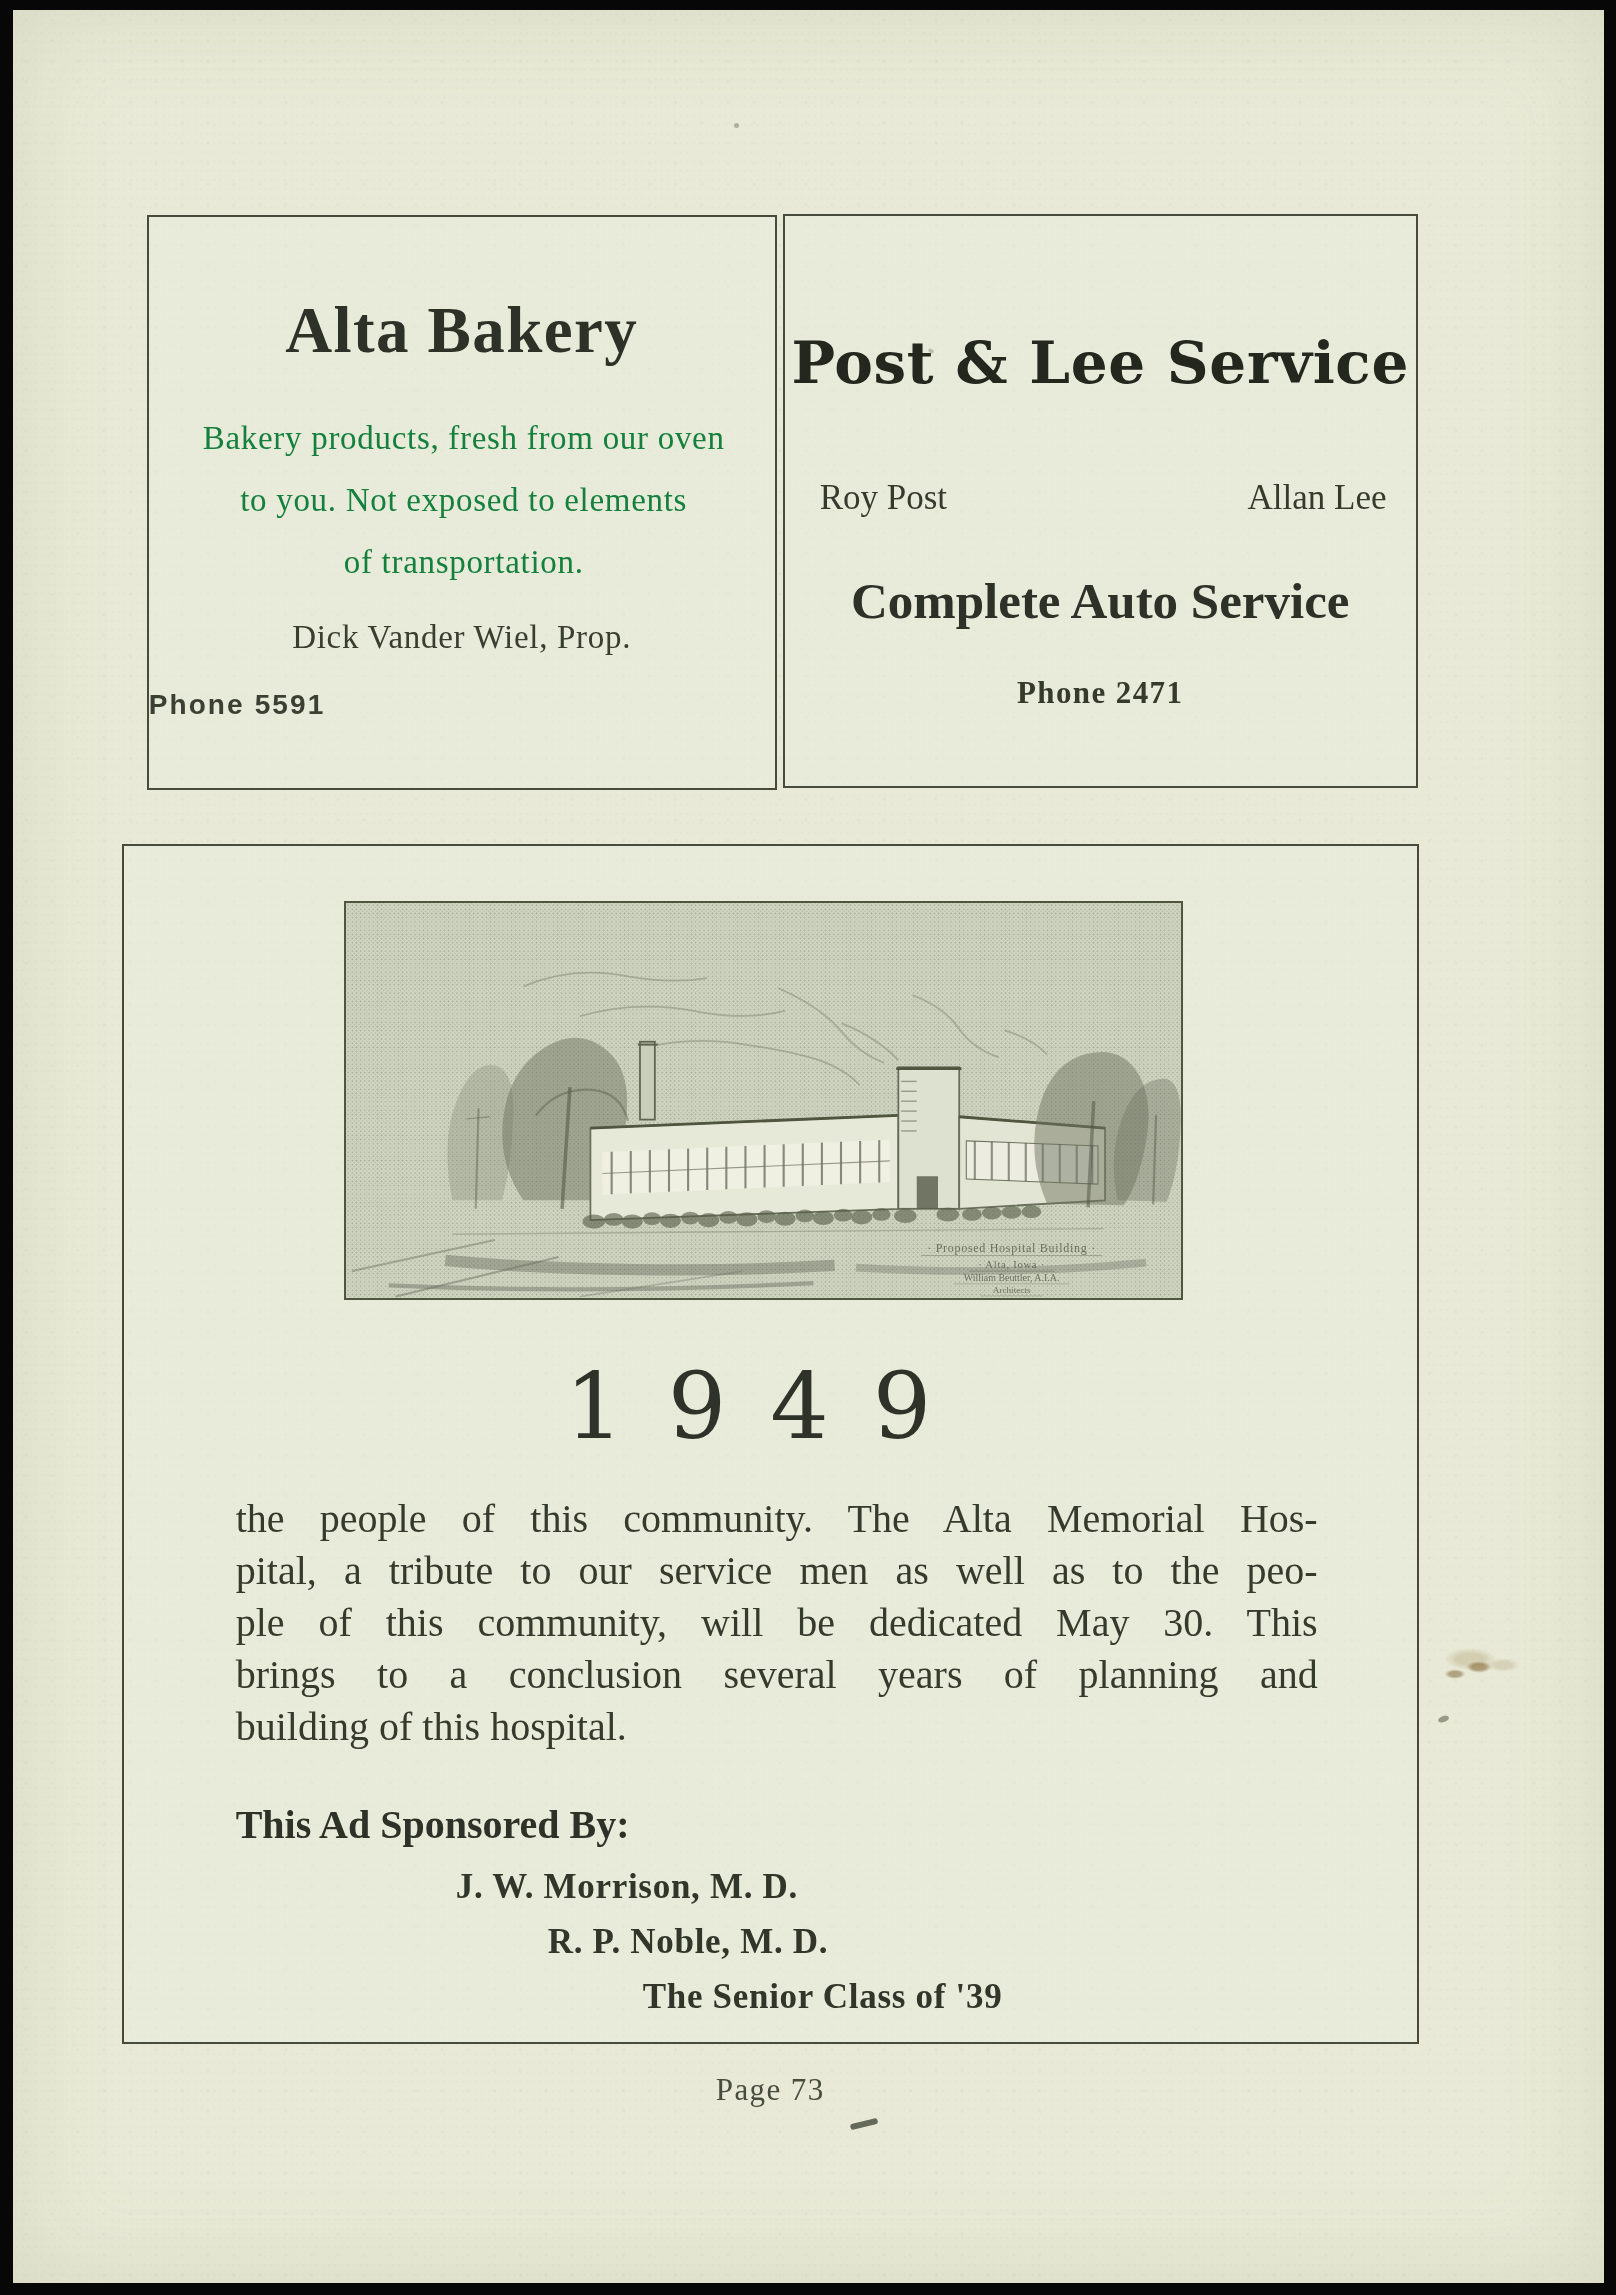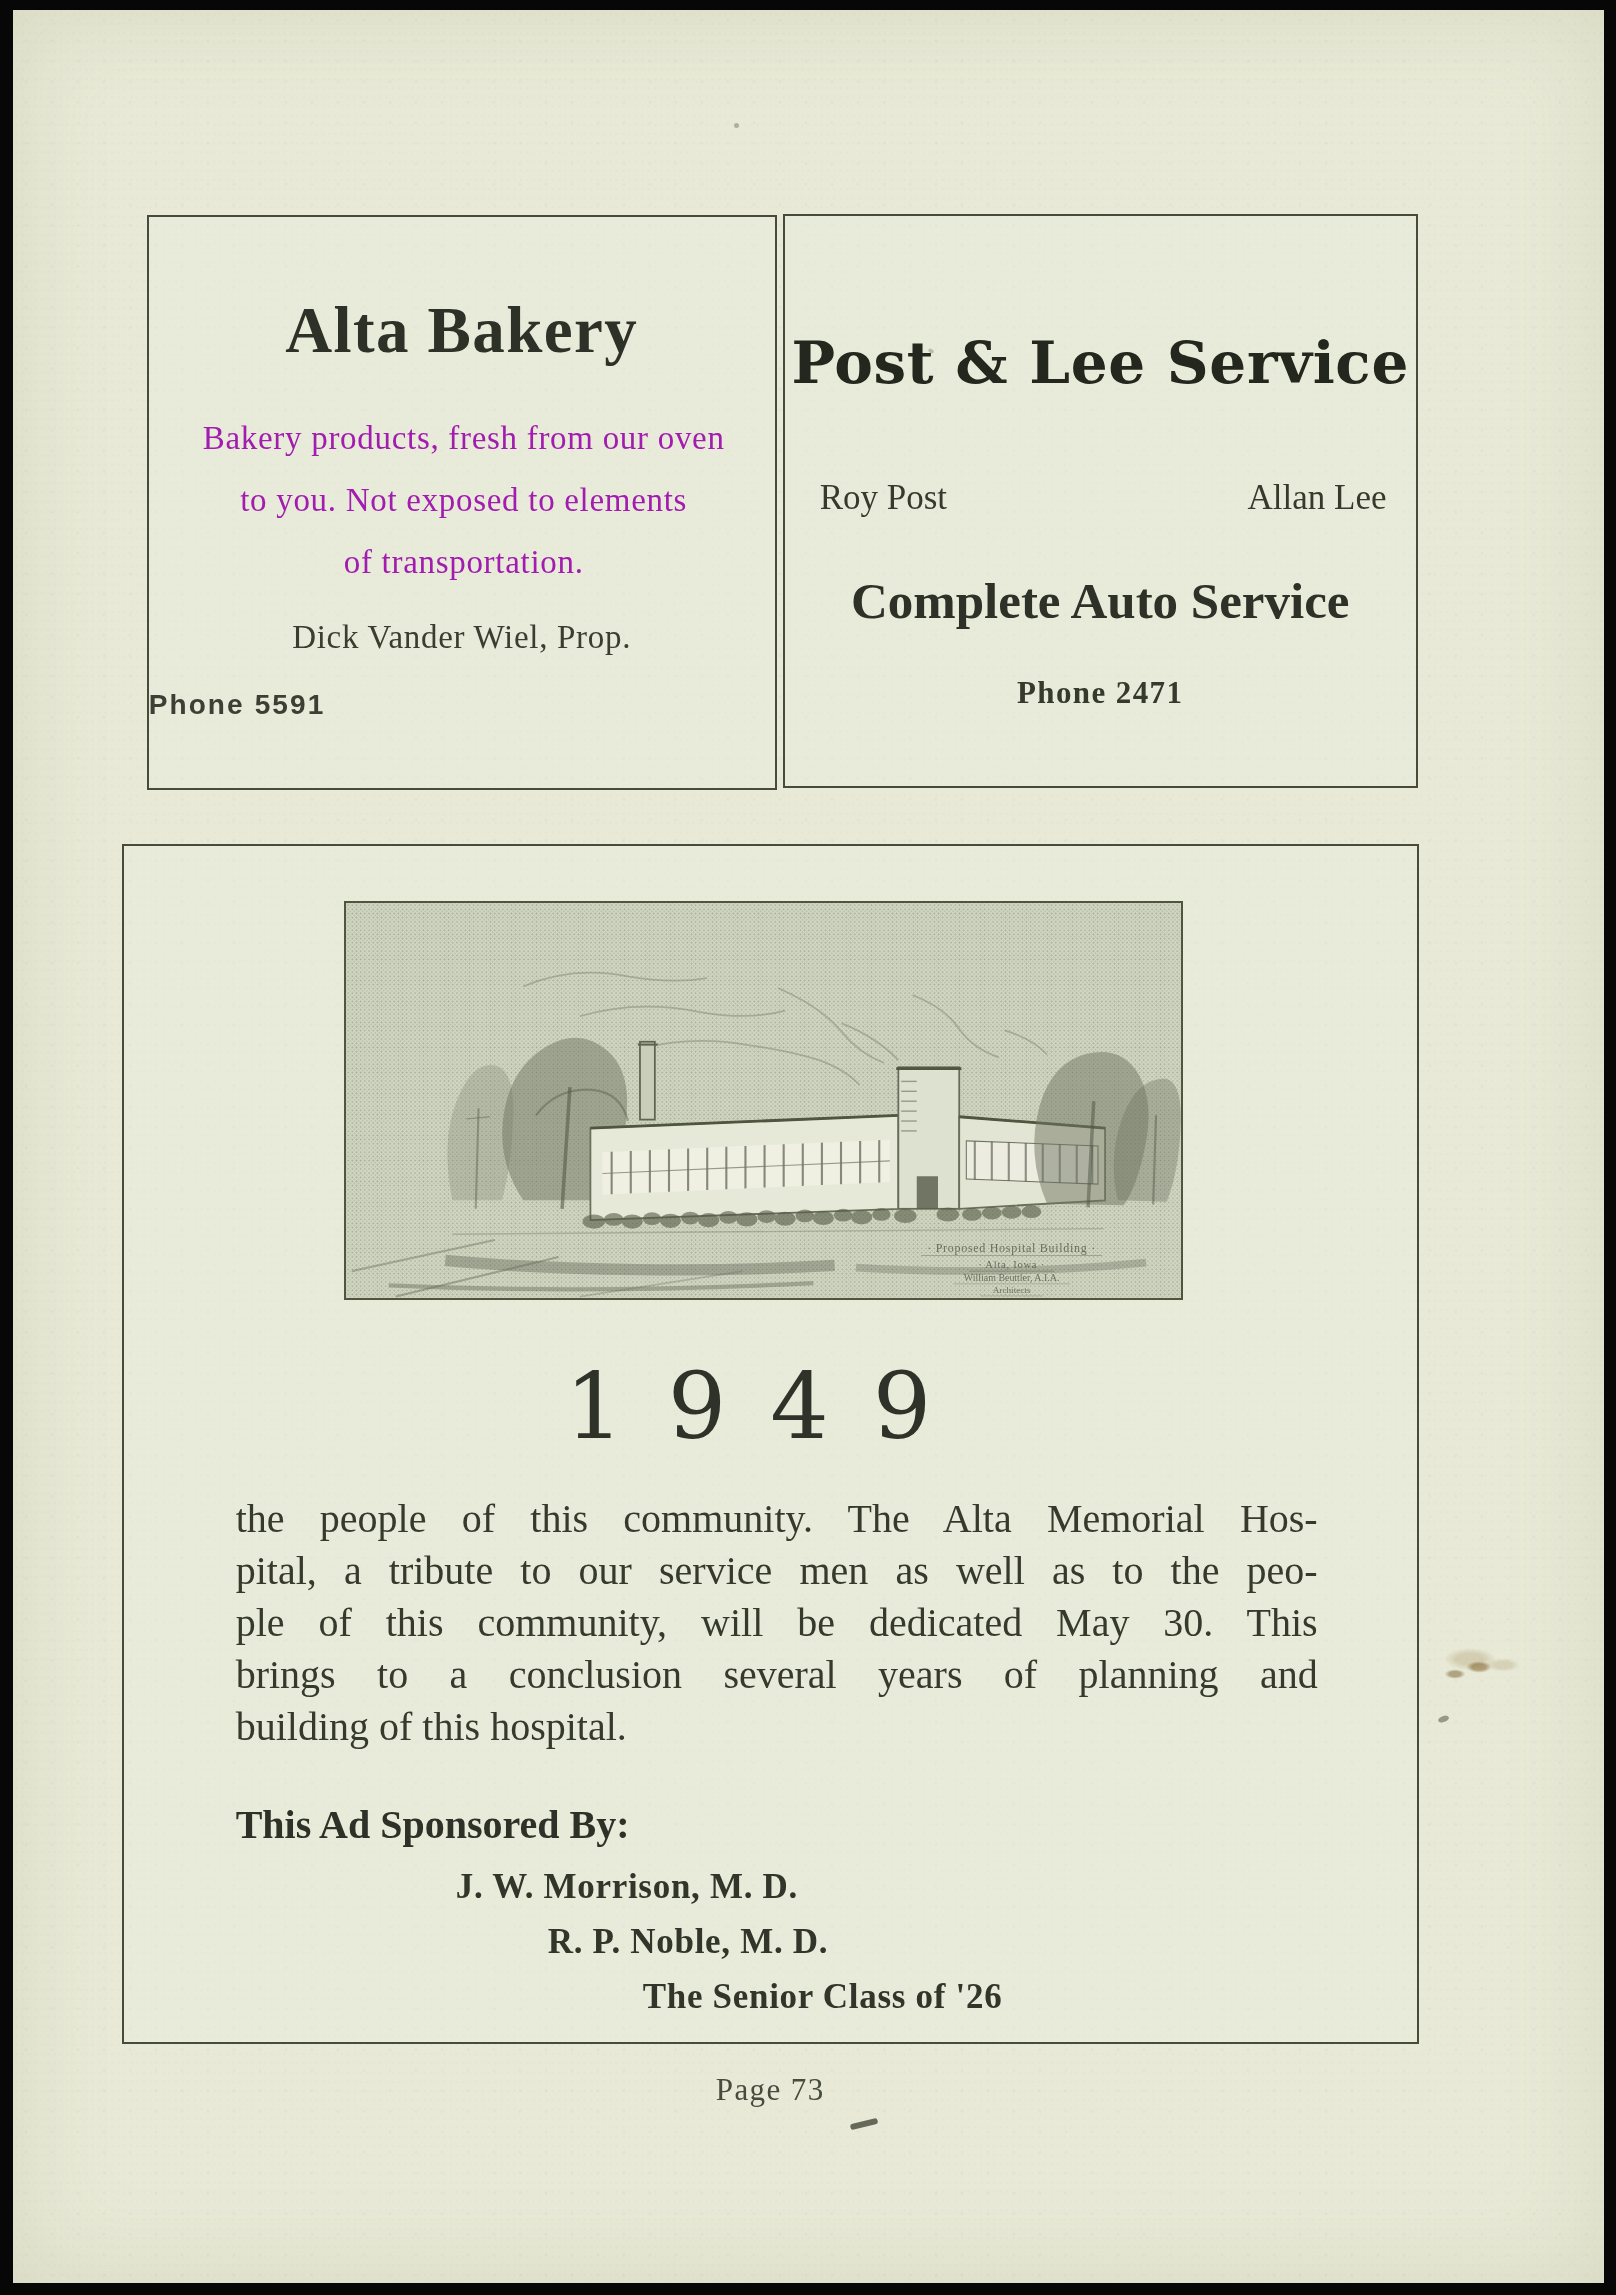--- a/index.html
+++ b/index.html
@@ -30,21 +30,21 @@
   .box-bakery{left:109px;top:205px;width:630px;height:575px;margin-left:25px;}
   .box-postlee{left:770px;top:204px;width:635px;height:574px;}
   .box-feature{left:109px;top:834px;width:1297px;height:1200px;}
 
   .bakery-title{
     position:absolute;left:0;top:76px;width:100%;text-align:center;
     font-size:65px;font-weight:700;color:#2e3127;letter-spacing:1.4px;
   }
   .bakery-body{
     position:absolute;left:28px;top:190px;width:574px;text-align:center;
-    font-size:33px;line-height:62px;color:#a21caf;letter-spacing:0.7px;
+    font-size:33px;line-height:62px;color:#15803d;letter-spacing:0.7px;
   }
   .bakery-prop{
     position:absolute;left:0;top:402px;width:100%;text-align:center;
     font-size:33px;color:#3a3e31;letter-spacing:0.7px;
   }
   .bakery-phone{
     position:absolute;left:0;top:472px;width:100%;
     font-family:"Liberation Sans", sans-serif;
     font-size:28px;font-weight:700;color:#3c4034;letter-spacing:2.1px;
   }
@@ -309,21 +309,21 @@
       <div class="pline">pital, a tribute to our service men as well as to the peo-</div>
       <div class="pline">ple of this community, will be dedicated May 30. This</div>
       <div class="pline">brings to a conclusion several years of planning and</div>
       <div class="pline-last">building of this hospital.</div>
     </div>
 
     <div class="sponsored">This Ad Sponsored By:</div>
 
     <div class="sponsor sponsor-1">J. W. Morrison, M. D.</div>
     <div class="sponsor sponsor-2">R. P. Noble, M. D.</div>
-    <div class="sponsor sponsor-3">The Senior Class of '26</div>
+    <div class="sponsor sponsor-3">The Senior Class of '39</div>
   </div>
 
   <div class="footer">Page 73</div>
 
   <div class="stain-brown"></div>
   <div class="stain-speck"></div>
   <div class="stain-dash"></div>
   <div class="stain-dot-a"></div>
   <div class="stain-dot-b"></div>
 </div>

